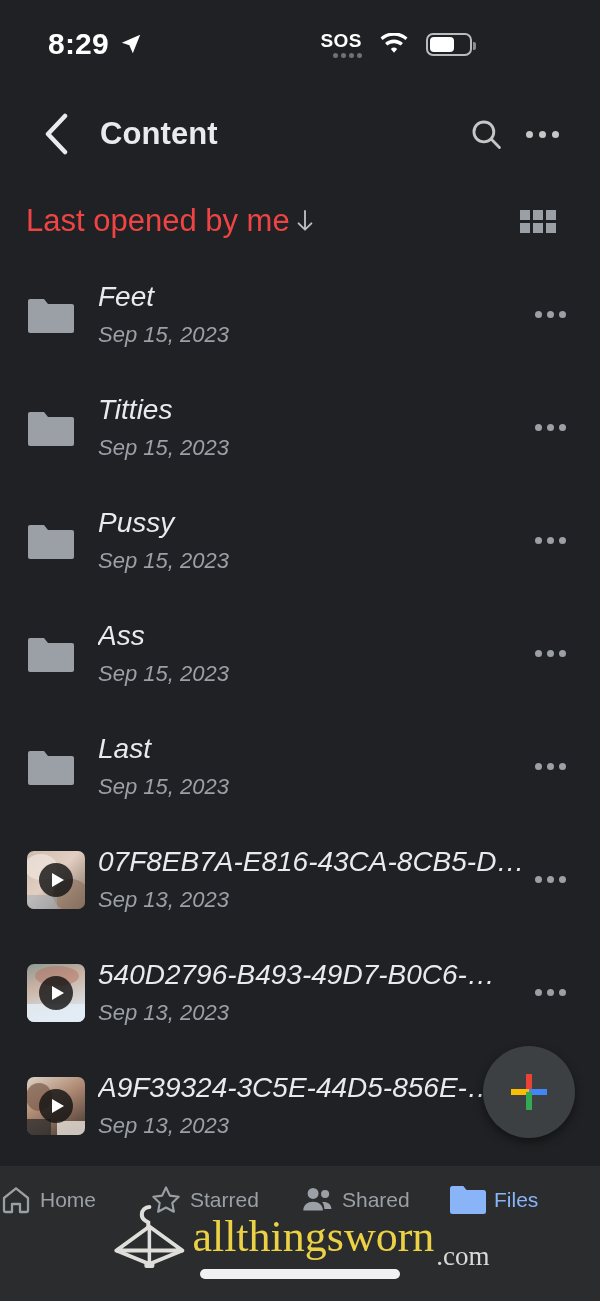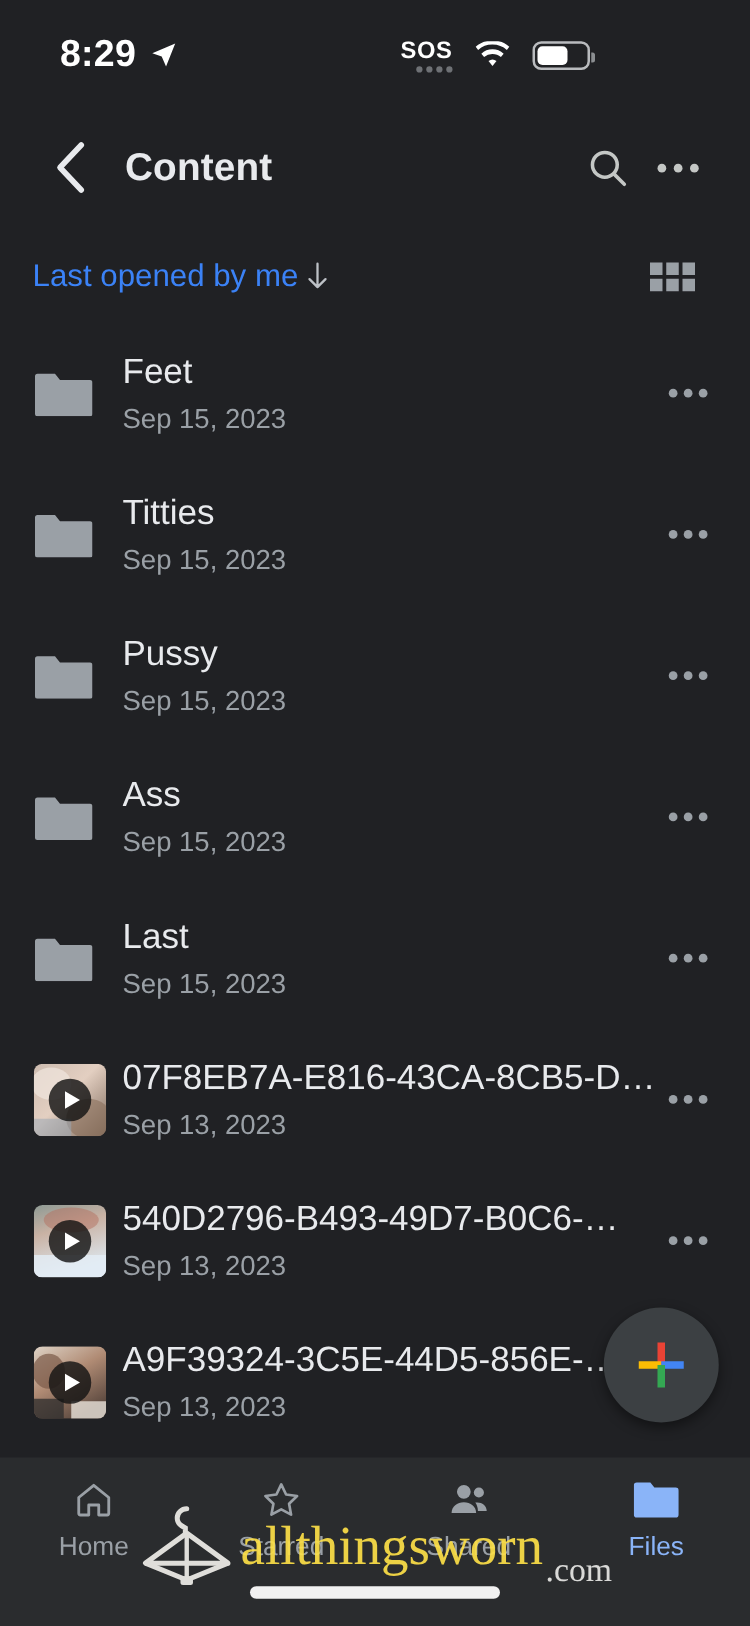--- a/index.html
+++ b/index.html
@@ -57,33 +57,33 @@
   .dots-h { display:flex; gap:6px; align-items:center; }
   .dots-h i { width:7px; height:7px; border-radius:50%; background:#c4c7c5; display:block; }
 
   
   .sortbar {
     position:absolute; top:190px; left:0; width:600px; height:62px;
     display:flex; align-items:center; justify-content:space-between;
     padding:0 26px 0 26px;
   }
   .sort-left { display:flex; align-items:center; gap:4px; cursor:pointer; }
-  .sort-label { color:#3b82f6; font-size:25px;text-align:right; }
+  .sort-label { color:#ef4444; font-size:31px;text-align:right; }
   .sort-arrow { width:22px; height:24px; display:block; }
   .grid-toggle {
     display:grid; grid-template-columns:repeat(3, 10px); grid-template-rows:repeat(2, 10px);
     gap:3px; cursor:pointer; padding:6px; margin-right:12px;
   }
   .grid-toggle i { background:#9aa0a6; display:block; width:10px; height:10px; }
 
   
   .list { position:absolute; top:258px; left:0; width:600px; }
   .row {
     position:relative; height:113px; display:flex; align-items:center;
-    padding:0 0 0 28px; cursor:pointer;
+    padding:0 0 0 28px; cursor:pointer;font-style:italic;
   }
   .row-icon { width:56px; display:flex; align-items:center; justify-content:flex-start; flex:0 0 56px; }
   .folder-glyph { width:46px; height:36px; display:block; }
   .thumb {
     position:relative; width:58px; height:58px; border-radius:7px; overflow:hidden;
     flex:0 0 58px; margin-left:-1px;
   }
   .thumb .play {
     position:absolute; left:50%; top:50%; transform:translate(-50%,-50%);
     width:34px; height:34px; border-radius:50%; background:rgba(20,20,20,0.82);
@@ -113,21 +113,21 @@
     border-radius:50%; background:#3c4043; box-shadow:0 4px 10px rgba(0,0,0,0.45);
     display:flex; align-items:center; justify-content:center; cursor:pointer; z-index:5;
   }
 
   
   .bottomnav {
     position:absolute; bottom:0; left:0; width:600px; height:135px;
     background:#2a2c2e; display:flex; align-items:flex-start; padding-top:16px;
   }
   .navitem {
-    flex:1; display:flex; flex-direction:column; align-items:center; gap:8px; cursor:pointer;
+    flex:1; display:flex; flex-direction:row; align-items:center; gap:8px; cursor:pointer;
   }
   .navitem .ic { height:36px; display:flex; align-items:center; justify-content:center; }
   .navitem .lbl { font-size:21px; color:#9aa0a6; }
   .navitem.active .lbl { color:#8ab4f8; }
   .home-indicator {
     position:absolute; bottom:22px; left:50%; transform:translateX(-50%);
     width:200px; height:10px; border-radius:6px; background:#f1f1f1;
   }
 
   

